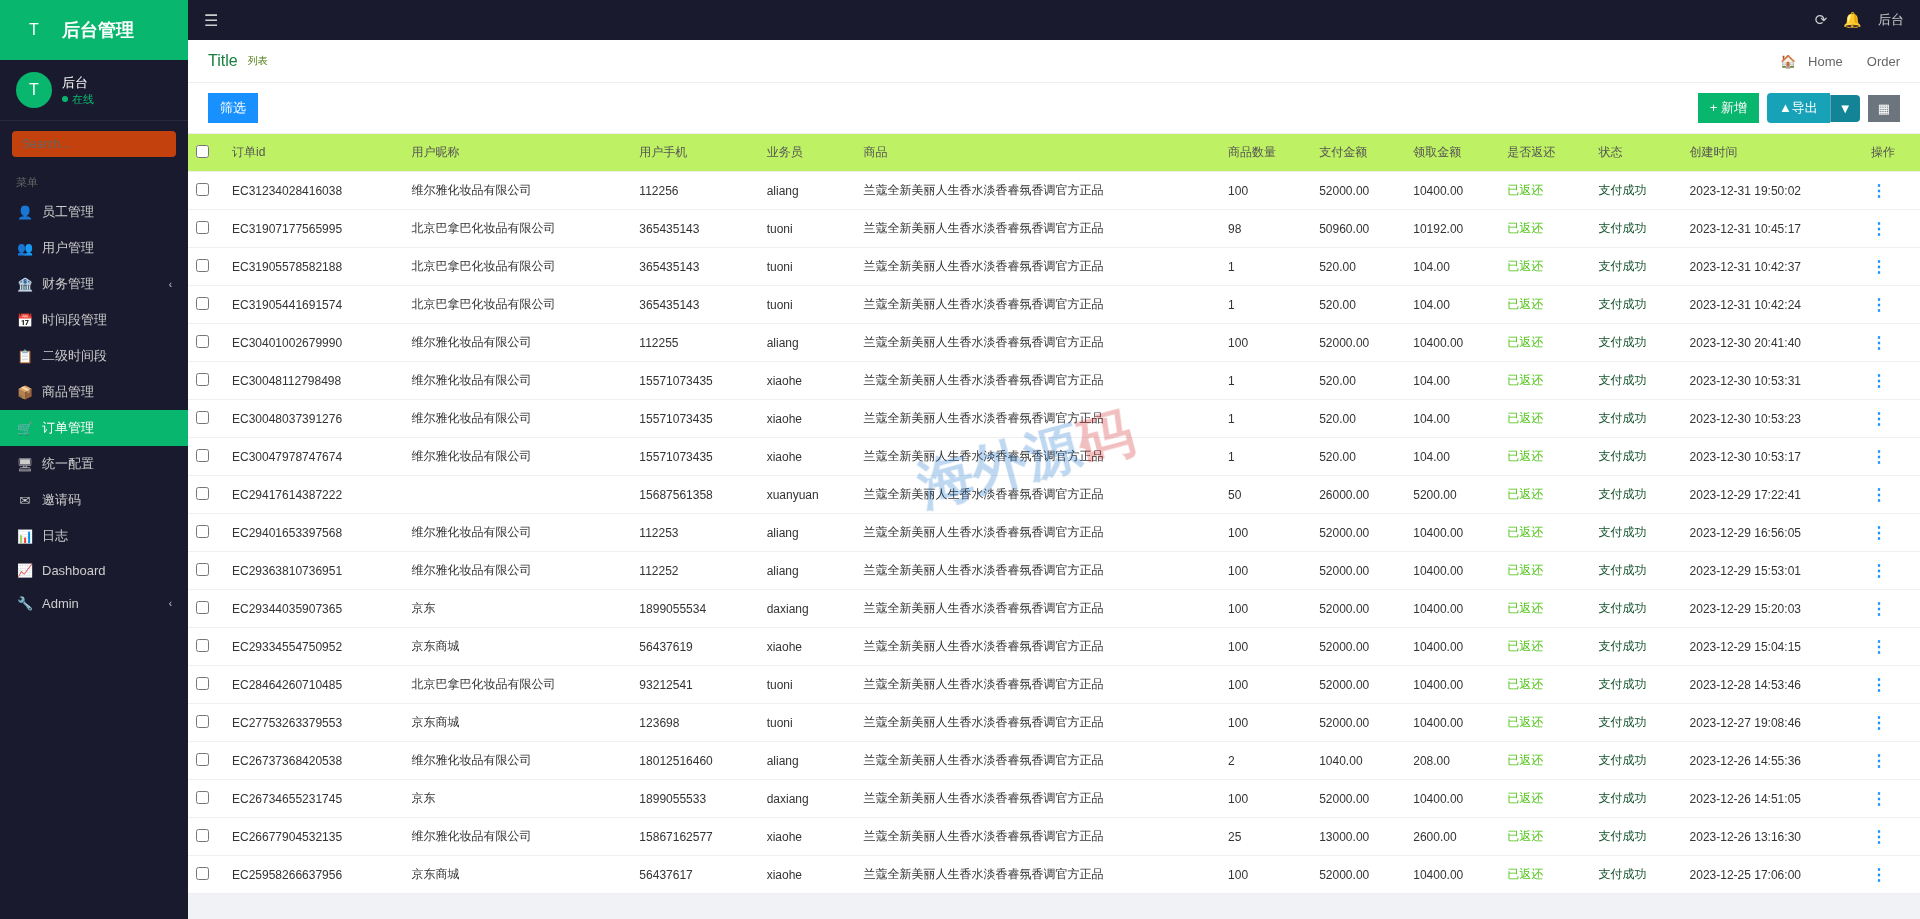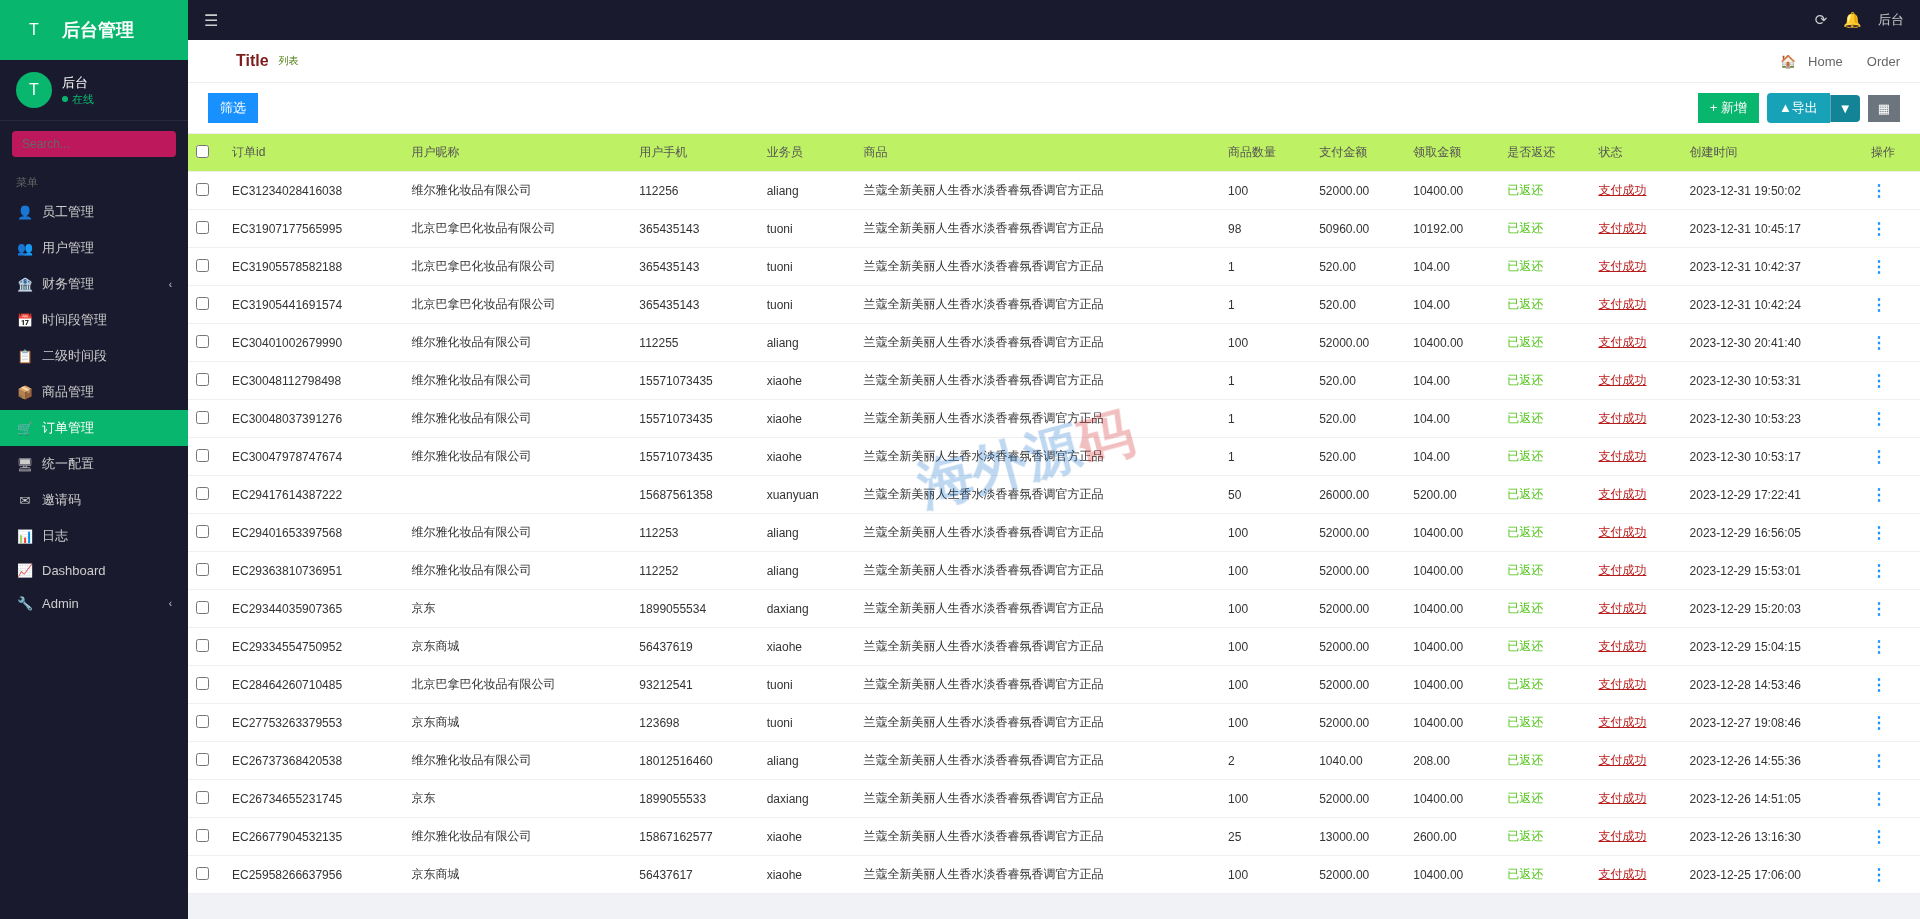--- a/index.html
+++ b/index.html
@@ -9,21 +9,21 @@
     .sidebar { width: 188px; background: #1a1a2e; color: #ccc; display: flex; flex-direction: column; flex-shrink: 0; height: 100vh; overflow-y: auto; }
     .sidebar-logo { background: #09b66d; padding: 12px 16px; display: flex; align-items: center; gap: 10px; }
     .sidebar-logo-text { color: #fff; font-size: 18px; font-weight: bold; }
     .sidebar-profile { padding: 12px 16px; display: flex; align-items: center; gap: 10px; border-bottom: 1px solid #2a2a3e; }
     .sidebar-avatar { width: 36px; height: 36px; background: #09b66d; border-radius: 50%; display: flex; align-items: center; justify-content: center; color: #fff; font-size: 16px; }
     .sidebar-profile-info { display: flex; flex-direction: column; }
     .sidebar-profile-name { color: #fff; font-size: 13px; }
     .sidebar-profile-status { display: flex; align-items: center; gap: 4px; font-size: 11px; color: #09b66d; }
     .status-dot { width: 6px; height: 6px; background: #09b66d; border-radius: 50%; }
     .sidebar-search { padding: 10px 12px; }
-    .sidebar-search input { width: 100%; background: #be185d; border: none; border-radius: 4px; padding: 6px 10px; color: #ccc; font-size: 12px; outline: none; }
+    .sidebar-search input { width: 100%; background: #c2410c; border: none; border-radius: 4px; padding: 6px 10px; color: #ccc; font-size: 12px; outline: none; }
     .sidebar-search input::placeholder { color: #666; }
     .sidebar-section-label { padding: 8px 16px 4px; font-size: 11px; color: #666; text-transform: uppercase; }
     .sidebar-item { display: flex; align-items: center; gap: 8px; padding: 9px 16px; cursor: pointer; color: #ccc; font-size: 13px; position: relative; }
     .sidebar-item.active { background: #09b66d; color: #fff; }
     .sidebar-item .icon { width: 18px; text-align: center; }
     .sidebar-item .arrow { margin-left: auto; font-size: 10px; }
 
     
     .main { flex: 1; display: flex; flex-direction: column; overflow: hidden; }
 
@@ -33,21 +33,21 @@
     .topbar-right { margin-left: auto; display: flex; align-items: center; gap: 16px; }
     .topbar-icon { cursor: pointer; color: #ccc; font-size: 15px; }
     .topbar-user { color: #ccc; font-size: 13px; }
 
     
     .content { flex: 1; overflow-y: auto; padding: 0; background: #f0f2f5; }
 
     
     .page-header { background: #fff; padding: 12px 20px; display: flex; align-items: center; justify-content: space-between; border-bottom: 1px solid #eee; }
     .page-title-area { display: flex; align-items: center; gap: 10px; }
-    .page-title { font-size: 16px; font-weight: bold; color: #7f1d1d; margin-left: 28px; }
+    .page-title { font-size: 16px; font-weight: normal; color: #15803d; }
     .page-subtitle { color: #4d7c0f; font-size: 10px; }
     .page-header-right { display: flex; align-items: center; gap: 12px; font-size: 13px; color: #666; }
     .page-header-right a { color: #666; text-decoration: none; }
 
     
     .toolbar { background: #fff; padding: 10px 20px; display: flex; align-items: center; justify-content: space-between; border-bottom: 1px solid #eee; }
     .toolbar-left { display: flex; align-items: center; gap: 8px; }
     .toolbar-right { display: flex; align-items: center; gap: 8px; }
     .btn { display: inline-flex; align-items: center; gap: 5px; padding: 6px 12px; border-radius: 0; border: none; cursor: pointer; font-size: 13px; }
     .btn-filter { background: #1890ff; color: #fff; }
@@ -61,21 +61,21 @@
 
     
     .table-container { padding: 0 0; background: #fff; }
     table { width: 100%; border-collapse: collapse; }
     thead tr { background: #bef264; border-bottom: 1px solid #eee; }
     th { padding: 10px 8px; text-align: left; font-weight: 500; color: #555; font-size: 12px; white-space: nowrap; border-bottom: 1px solid #eee; }
     td { padding: 9px 8px; color: #333; font-size: 12px; border-bottom: 1px solid #f0f0f0; white-space: nowrap; }
     .checkbox-col { width: 36px; }
     input[type="checkbox"] { cursor: pointer; }
     .status-returned { color: #52c41a; }
-    .status-success { color: #b91c1c; text-decoration: underline; }
+    .status-success { color: #14532d; }
     .more-btn { color: #1890ff; cursor: pointer; font-size: 16px; font-weight: bold; }
 
     
     .watermark { position: fixed; top: 50%; left: 50%; transform: translate(-20%, -50%) rotate(-15deg); font-size: 60px; font-weight: bold; color: rgba(0,0,0,0.15); pointer-events: none; z-index: 9999; white-space: nowrap; }
     .watermark span:first-child { color: rgba(0,100,200,0.25); font-size: 55px; }
     .watermark span:last-child { color: rgba(200,0,0,0.25); font-size: 55px; }
   </style>
 </head>
 <body>
 

